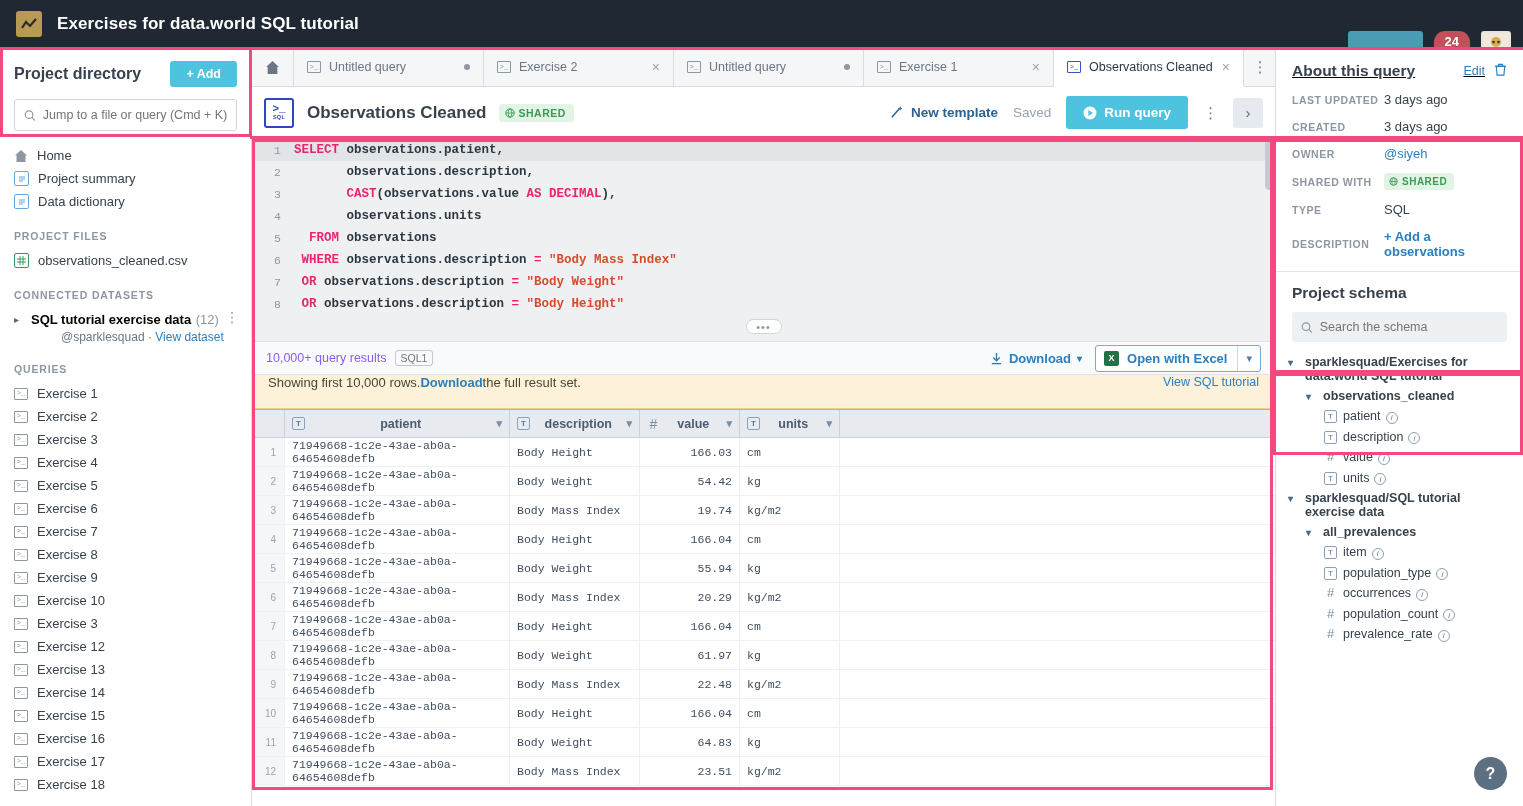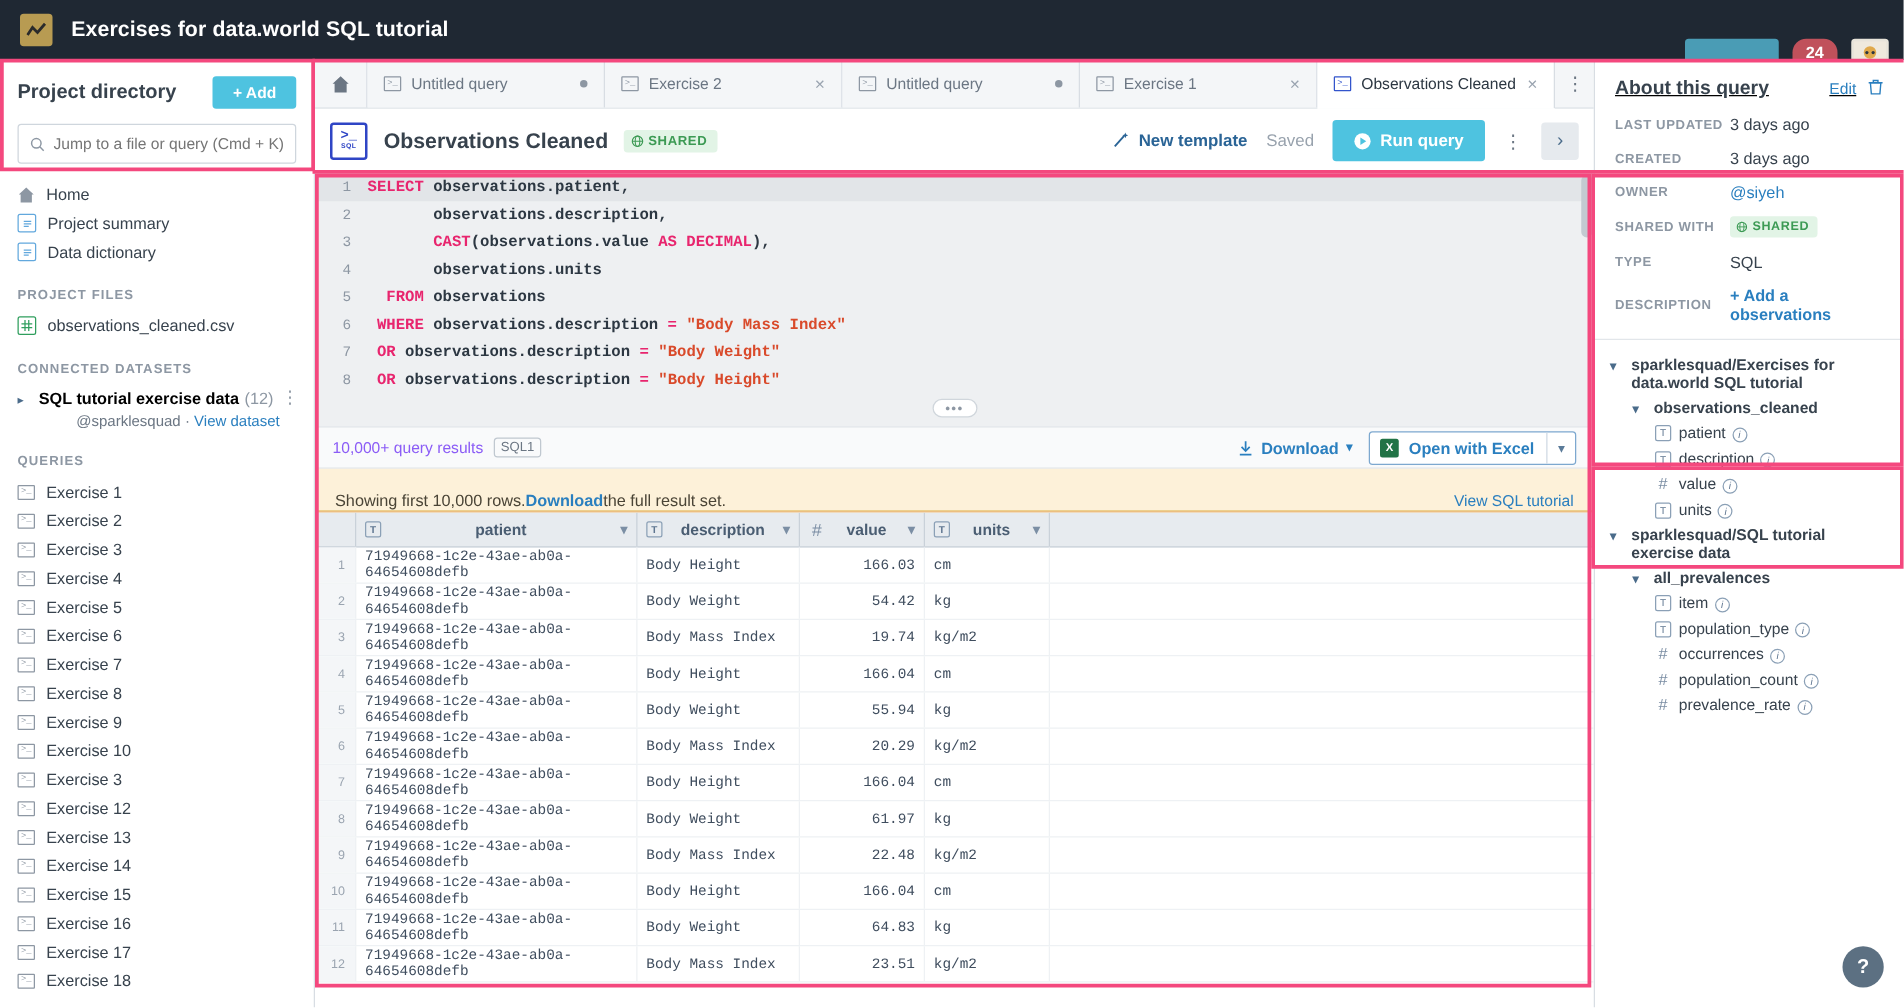--- a/index.html
+++ b/index.html
@@ -191,21 +191,21 @@
   }
   .excel-btn .lbl { color: #2a7fbf; font-size: 13px; font-weight: bold; padding: 0 10px 0 8px; }
   .excel-icn { width: 15px; height: 15px; margin-left: 8px; background:#217346; border-radius:2px; display:flex; align-items:center; justify-content:center; color:#fff; font-size:9px; font-weight:bold; }
   .excel-btn .div { width: 1px; align-self: stretch; background: #cfd9e3; }
   .excel-btn .cv { padding: 0 8px; color: #5b7b99; font-size: 11px; }
 
   
   .notice {
     position: absolute; top: 375px; left: 252px; width: 1023px; height: 34px;
     background: #fdf1d9; border-bottom: 1px solid #eccf8d;
-    display: flex; align-items: flex-end; padding: 0 16px; font-size: 13px; color: #4a4436;
+    display: flex; align-items: flex-start; padding: 0 16px; font-size: 13px; color: #4a4436;
   }
   .notice a { color: #2a7fbf; font-weight: bold; text-decoration: none; }
   .notice .right { margin-left: auto; color: #2a7fbf; font-size: 12.5px; cursor: pointer; }
 
   
   .grid {
     position: absolute; top: 409px; left: 252px; width: 1023px; height: 397px;
     background: #fff; overflow: hidden; border-top: 1px solid #e5a95a;
   }
   .grid-head { display: flex; height: 28px; background: #e7ebef; border-bottom: 1px solid #c9d1d9; }
@@ -770,20 +770,30 @@
             <span class="meta-k">TYPE</span>
             <span class="meta-v">SQL</span>
           </div>
           <div class="meta-row">
             <span class="meta-k">DESCRIPTION</span>
             <span class="add-desc">+ Add a observations</span>
           </div>
         </div>
     </div>
 
+    <div class="schema-sec">
+      <div class="schema-title">Project schema</div>
+      <div class="schema-search">
+        <svg width="13" height="13" viewBox="0 0 14 14">
+            <circle cx="6" cy="6" r="4.5" fill="none" stroke="#8d97a3" stroke-width="1.4"></circle>
+            <line x1="9.3" y1="9.3" x2="13" y2="13" stroke="#8d97a3" stroke-width="1.4"></line>
+          </svg>
+        <input placeholder="Search the schema" style="">
+      </div>
+    </div>
     <div class="tree" id="schema-tree">
         <div class="tnode lvl0">
           <span class="tchev">▾</span>
           <span>sparklesquad/Exercises for data.world SQL tutorial</span>
         </div>
         <div class="tnode lvl1">
           <span class="tchev">▾</span>
           <span>observations_cleaned</span>
         </div>
         <div class="tnode lvl2">

